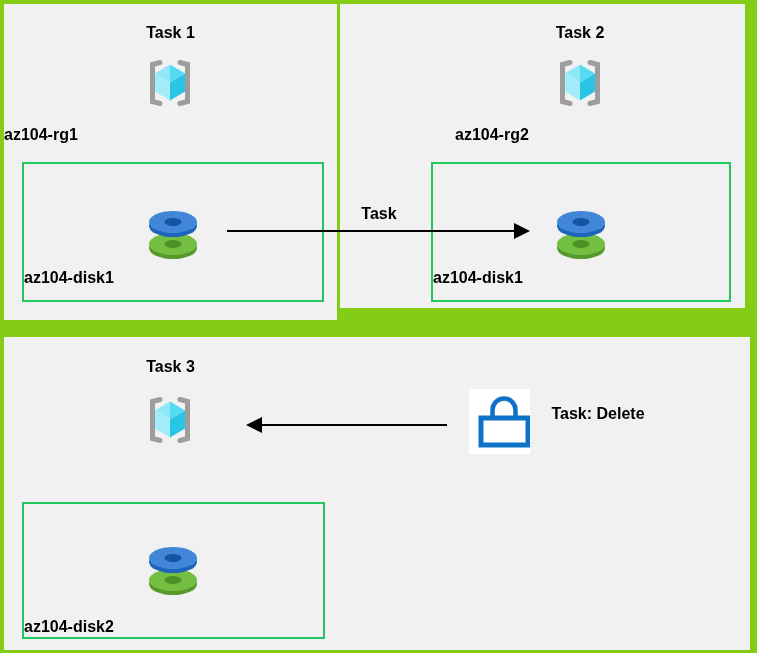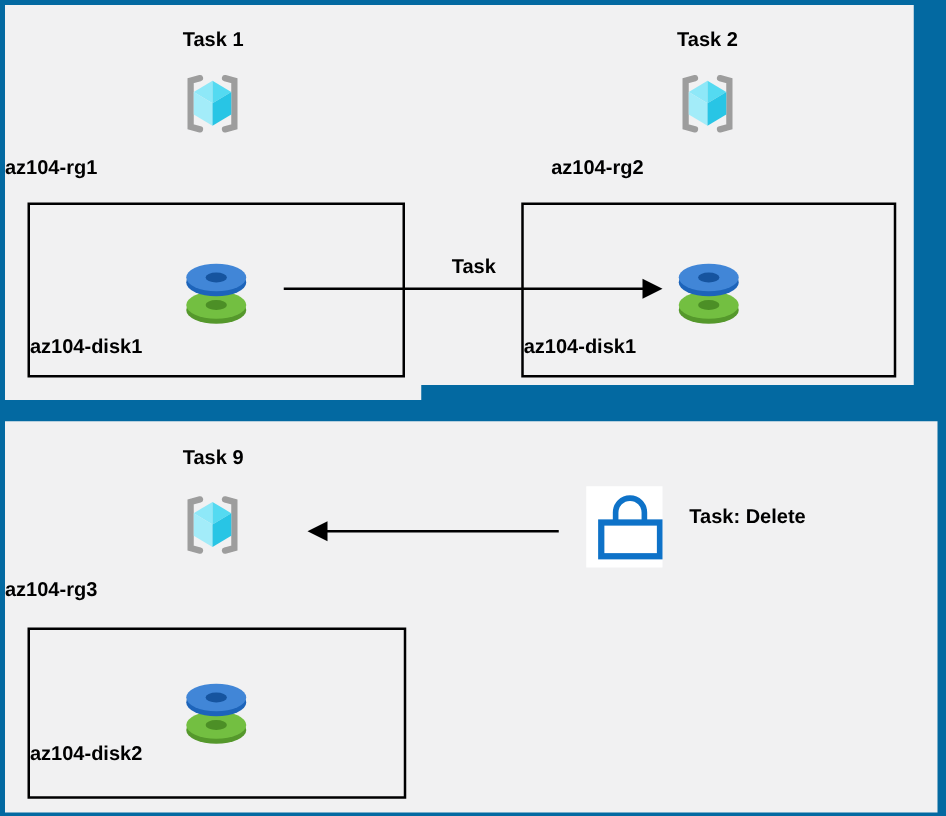--- a/index.html
+++ b/index.html
@@ -1,29 +1,29 @@
 <!DOCTYPE html>
 <html><head>
 <meta charset="utf-8">
 <style>
   html,body{margin:0;padding:0;background:#ffffff;}
   .page{
-    position:relative;width:757px;height:653px;background:#0369a1;
+    position:relative;width:757px;height:653px;background:#84cc16;
     font-family:"Liberation Sans",sans-serif;color:#000;overflow:hidden;
   }
   .panel{position:absolute;background:#f1f1f2;}
   #panel1{left:4px;top:4px;width:333px;height:316px;}
-  #panel2{left:326px;top:4px;width:405px;height:304px;}
+  #panel2{left:340px;top:4px;width:405px;height:304px;}
   #panel3{left:4px;top:337px;width:746px;height:313px;}
 
   .task-title{position:absolute;font-size:16px;font-weight:bold;text-align:center;}
   .rg-label,.disk-label{position:absolute;font-size:16px;font-weight:bold;text-align:left;}
 
   .rg-icon{position:absolute;width:56px;height:56px;}
-  .res-box{position:absolute;border:2px solid #000000;background:transparent;}
+  .res-box{position:absolute;border:2px solid #22c55e;background:transparent;}
   .disk-icon{position:absolute;width:58px;height:52px;}
 
   
   #panel1 .task-title{left:0;top:20px;width:333px;}
   #panel1 .rg-icon{left:138px;top:51px;}
   #panel1 .rg-label{left:0;top:122px;width:333px;}
   #panel1 .res-box{left:18px;top:158px;width:298px;height:136px;}
   #panel1 .disk-icon{left:120px;top:44px;}
   #panel1 .disk-label{left:0;top:105px;width:298px;}
 
@@ -34,21 +34,21 @@
   #panel2 .res-box{left:91px;top:158px;width:296px;height:136px;}
   #panel2 .disk-icon{left:119px;top:44px;}
   #panel2 .disk-label{left:0;top:105px;width:296px;}
 
   
   #panel3 .task-title{left:0;top:21px;width:333px;}
   #panel3 .rg-icon{left:138px;top:55px;}
   #panel3 .rg-label{left:0;top:127px;width:333px;}
   #panel3 .res-box{left:18px;top:165px;width:299px;height:133px;}
   #panel3 .disk-icon{left:120px;top:40px;}
-  #panel3 .disk-label{left:0;top:91px;width:342px;}
+  #panel3 .disk-label{left:0;top:114px;width:342px;}
 
   
   .arrow-line{position:absolute;height:2px;background:#000;}
   #arrow1-line{left:227px;top:230px;width:289px;}
   #arrow1-head{position:absolute;left:514px;top:223px;width:0;height:0;
     border-left:16px solid #000;border-top:8px solid transparent;border-bottom:8px solid transparent;}
   #arrow1-label{position:absolute;left:319px;top:205px;width:120px;text-align:center;
     font-size:16px;font-weight:bold;}
   #arrow2-line{left:260px;top:424px;width:187px;}
   #arrow2-head{position:absolute;left:246px;top:417px;width:0;height:0;
@@ -114,31 +114,30 @@
       </svg>
       <div class="disk-label">az104-disk1</div>
     </div>
   </section>
 
   <div class="arrow-line" id="arrow1-line"></div>
   <div id="arrow1-head"></div>
   <div id="arrow1-label">Task</div>
 
   <section class="panel" id="panel3">
-    <div class="task-title">Task 9</div>
+    <div class="task-title">Task 3</div>
 
     <svg class="rg-icon" viewBox="0 0 56 56">
       <path d="M18 7.5 L10.5 9.5 L10.5 46.5 L18 48.5" fill="none" stroke="#9d9d9d" stroke-width="5" stroke-linecap="round"></path>
       <path d="M38 7.5 L45.5 9.5 L45.5 46.5 L38 48.5" fill="none" stroke="#9d9d9d" stroke-width="5" stroke-linecap="round"></path>
       <polygon points="28,9.5 13,18.5 28,27.5" fill="#8ee8f8"></polygon>
       <polygon points="28,9.5 43,18.5 28,27.5" fill="#54daf1"></polygon>
       <polygon points="13,18.5 28,27.5 28,45.5 13,36.5" fill="#a3ecf9"></polygon>
       <polygon points="43,18.5 28,27.5 28,45.5 43,36.5" fill="#28c5e5"></polygon>
     </svg>
-    <div class="rg-label">az104-rg3</div>
 
     <div class="res-box">
       <svg class="disk-icon" viewBox="0 0 58 52">
         <ellipse cx="29" cy="40" rx="24" ry="11" fill="#55982c"></ellipse>
         <ellipse cx="29" cy="36" rx="24" ry="11" fill="#73bf41"></ellipse>
         <ellipse cx="29" cy="36" rx="8.5" ry="4" fill="#4c8f26"></ellipse>
         <ellipse cx="29" cy="18" rx="24" ry="11" fill="#1d64ba"></ellipse>
         <ellipse cx="29" cy="14" rx="24" ry="11" fill="#4186d7"></ellipse>
         <ellipse cx="29" cy="14" rx="8.5" ry="4" fill="#16549f"></ellipse>
       </svg>

